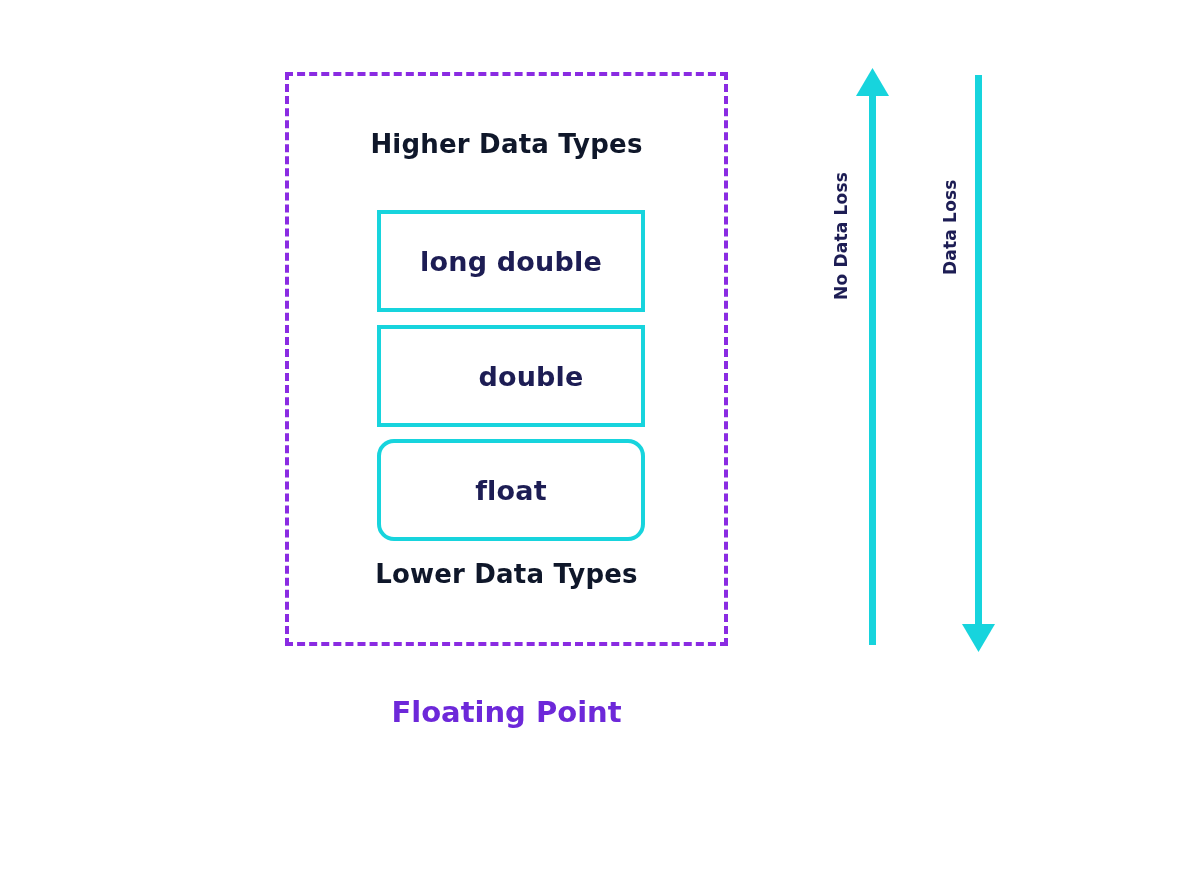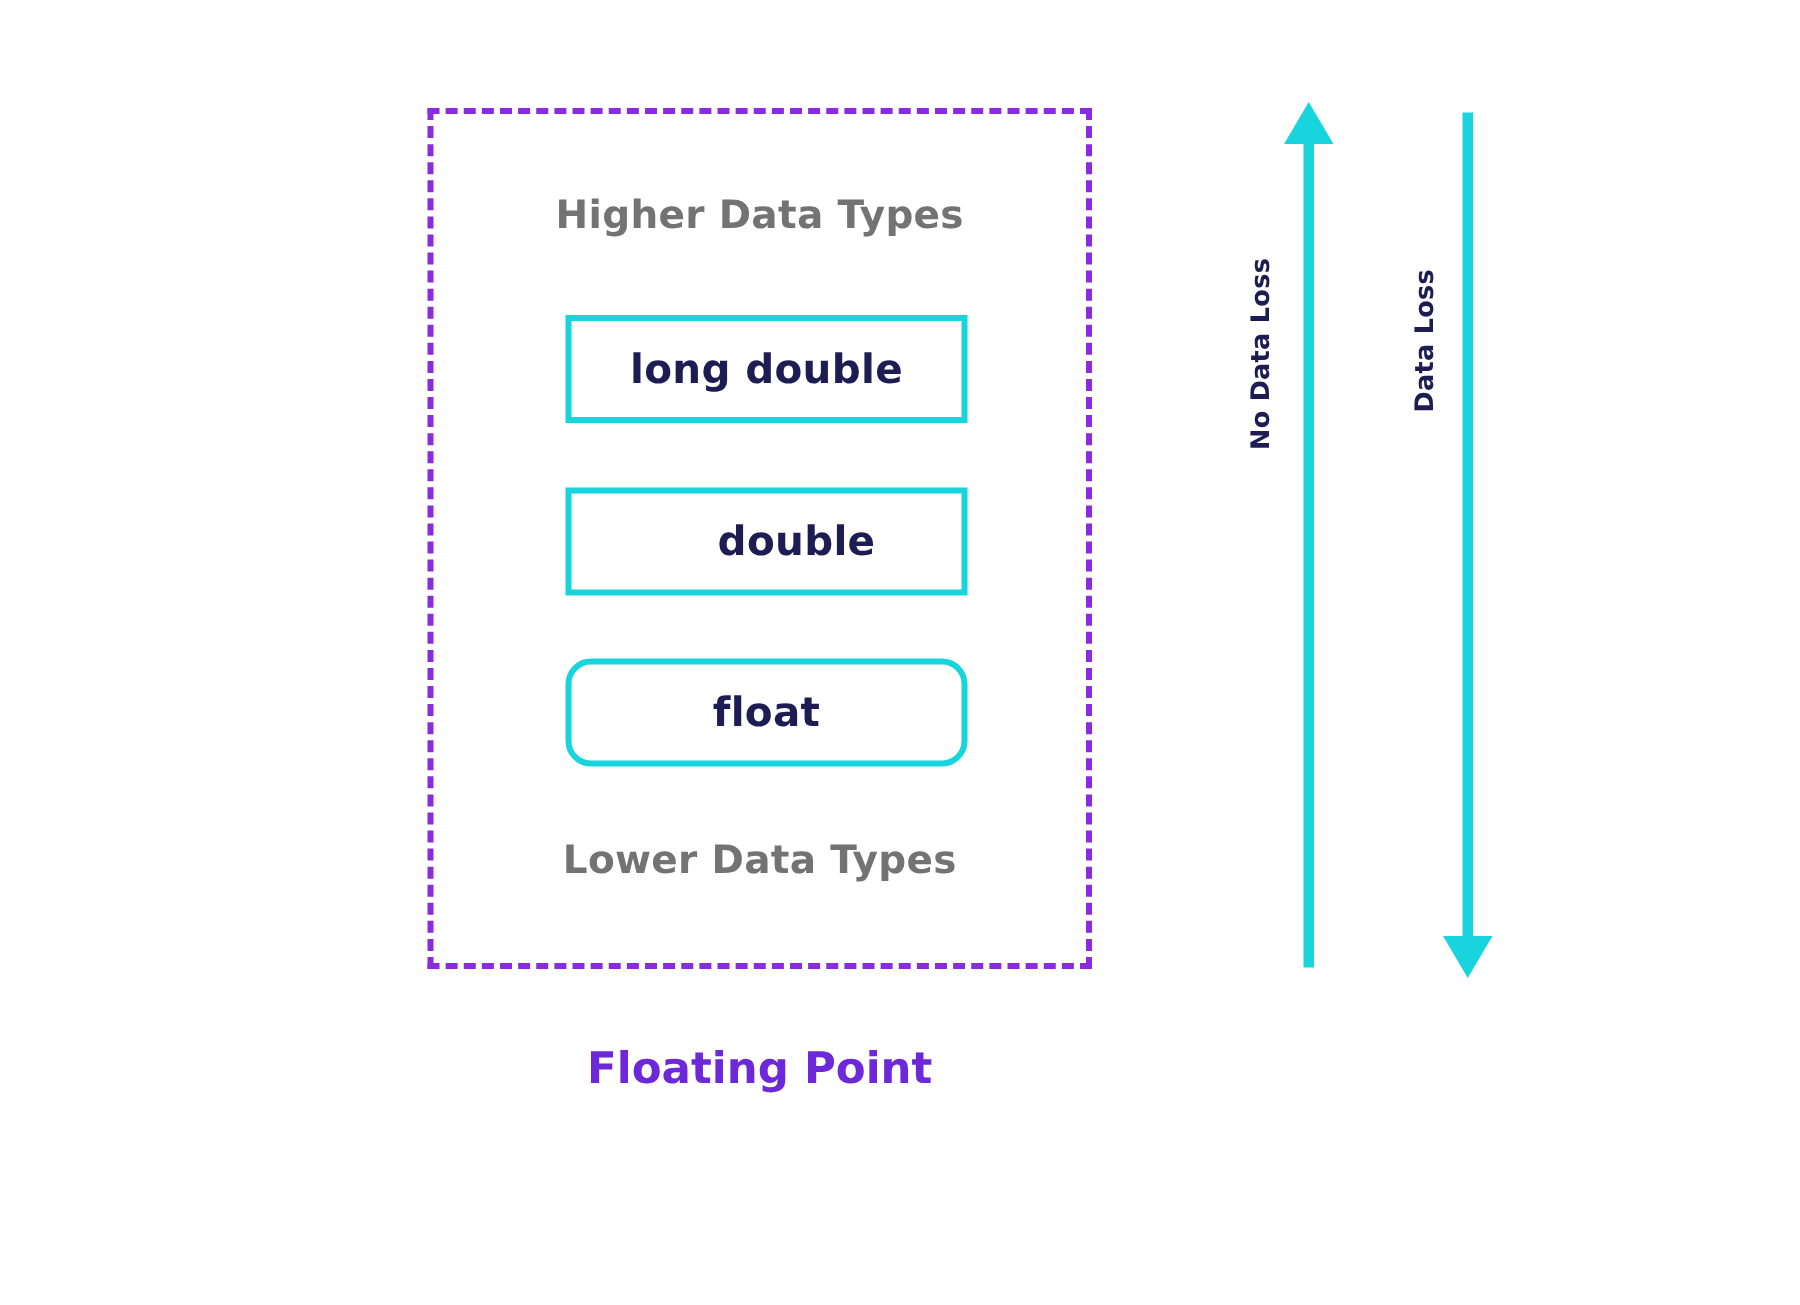--- a/index.html
+++ b/index.html
@@ -29,36 +29,36 @@
     height: 574px;
     border: 4px dashed #8a2be2;
     background: transparent;
   }
 
   .group-label {
     position: absolute;
     left: 0;
     width: 100%;
     text-align: center;
-    color: #737373;
+    color: #0f172a;
     font-size: 26px;
     font-weight: 700;
     letter-spacing: 0.2px;
     line-height: 1.2;
     white-space: nowrap;
   }
   .group-label.top { top: 53px; }
   .group-label.bottom { top: 483px; }
 
   
   .type-box {
     position: absolute;
     left: 88px;
     width: 268px;
-    height: 72px;
+    height: 102px;
     border: 4px solid #17d4dd;
     background: #ffffff;
     display: flex;
     align-items: center;
     justify-content: center;
   }
   .type-box .type-label {
     color: #1d1d54;
     font-size: 27px;
     font-weight: 700;

